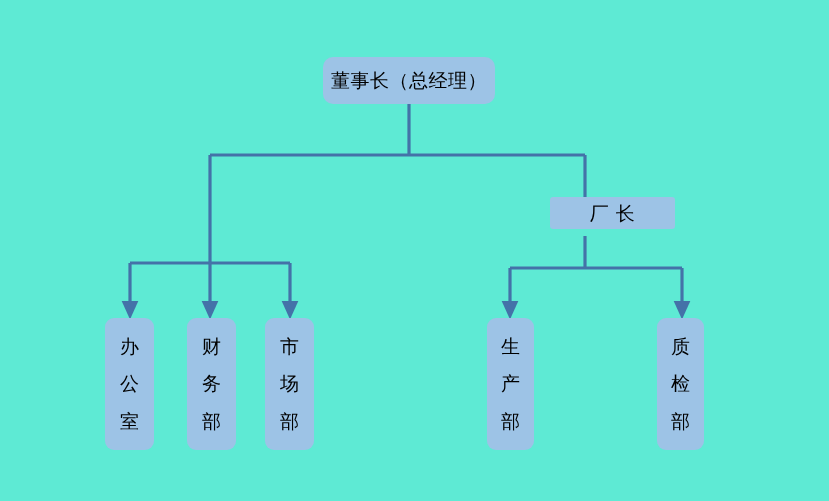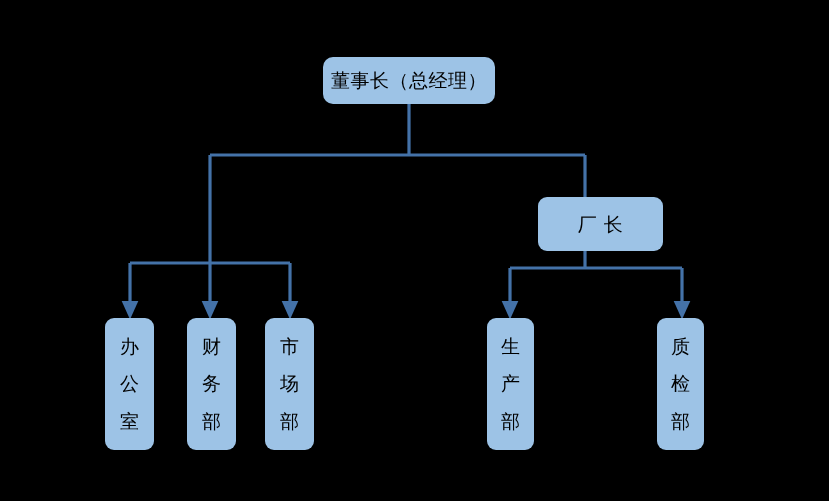--- a/index.html
+++ b/index.html
@@ -4,21 +4,21 @@
 <style>
   html, body {
     margin: 0;
     padding: 0;
     background: #ffffff;
   }
   #canvas {
     position: relative;
     width: 829px;
     height: 501px;
-    background: #000000;
+    background: #5eead4;
     overflow: hidden;
     font-family: "DejaVu Sans", "Liberation Sans", sans-serif;
   }
   svg.connectors {
     position: absolute;
     left: 0;
     top: 0;
     width: 829px;
     height: 501px;
     pointer-events: none;
@@ -50,22 +50,22 @@
     flex: 1 1 auto;
     display: flex;
     align-items: center;
     justify-content: center;
   }
   #node-chairman {
     left: 323px; top: 57px; width: 172px; height: 47px;
     border-radius: 10px;
   }
   #node-plant-manager {
-    left: 538px; top: 197px; width: 125px; height: 54px;
-    border-radius: 9px;
+    left: 550px; top: 197px; width: 125px; height: 32px;
+    border-radius: 3px;
   }
   #node-office      { left: 105px; top: 318px; width: 49px; height: 132px; }
   #node-finance     { left: 187px; top: 318px; width: 49px; height: 132px; }
   #node-marketing   { left: 265px; top: 318px; width: 49px; height: 132px; }
   #node-production  { left: 487px; top: 318px; width: 47px; height: 132px; }
   #node-quality     { left: 657px; top: 318px; width: 47px; height: 132px; }
 </style>
 </head>
 <body>
 

